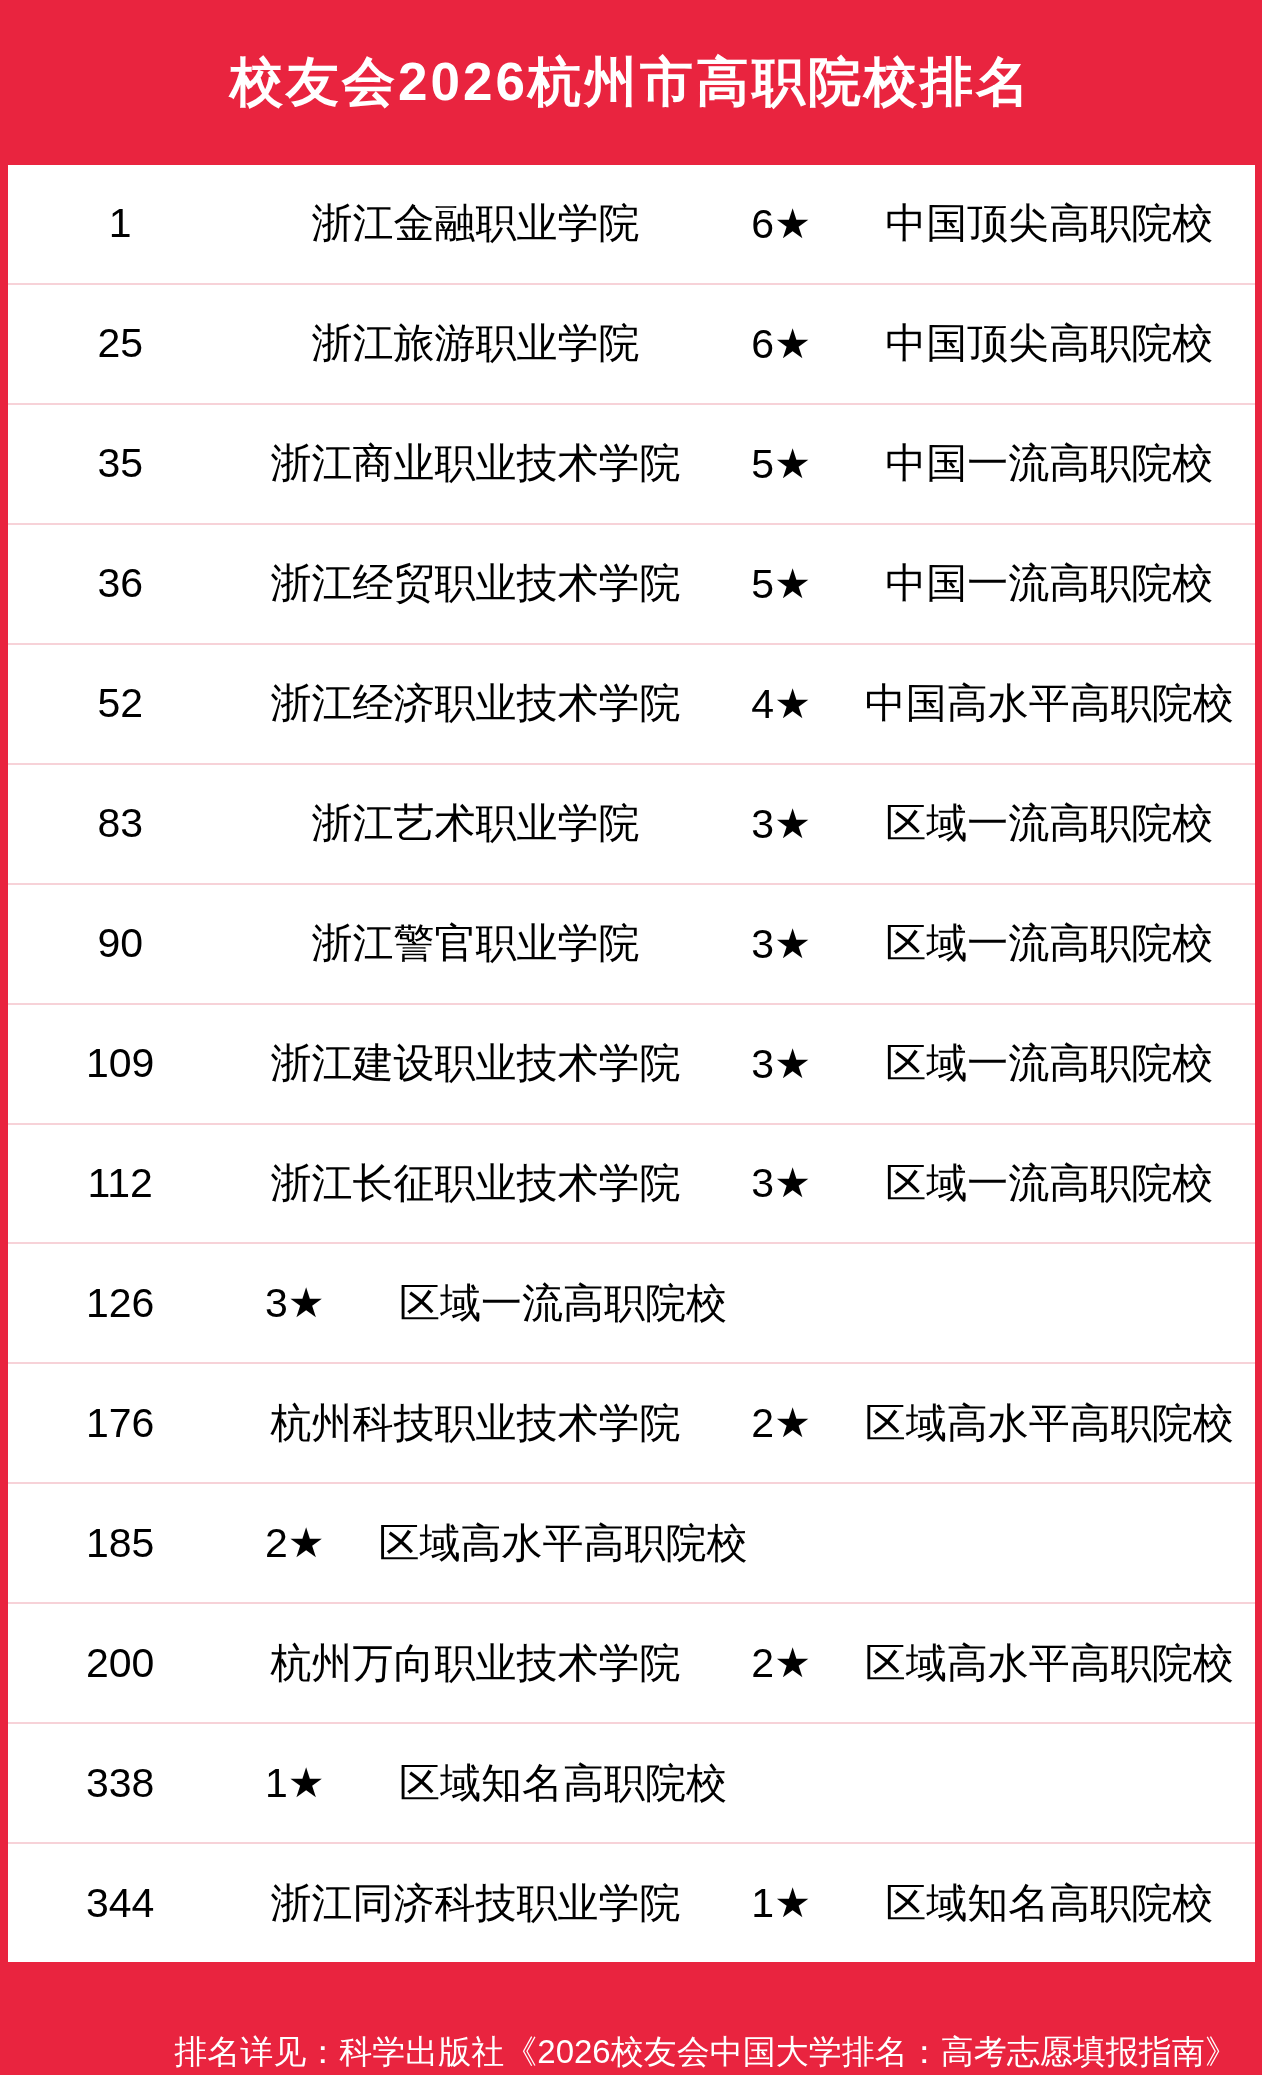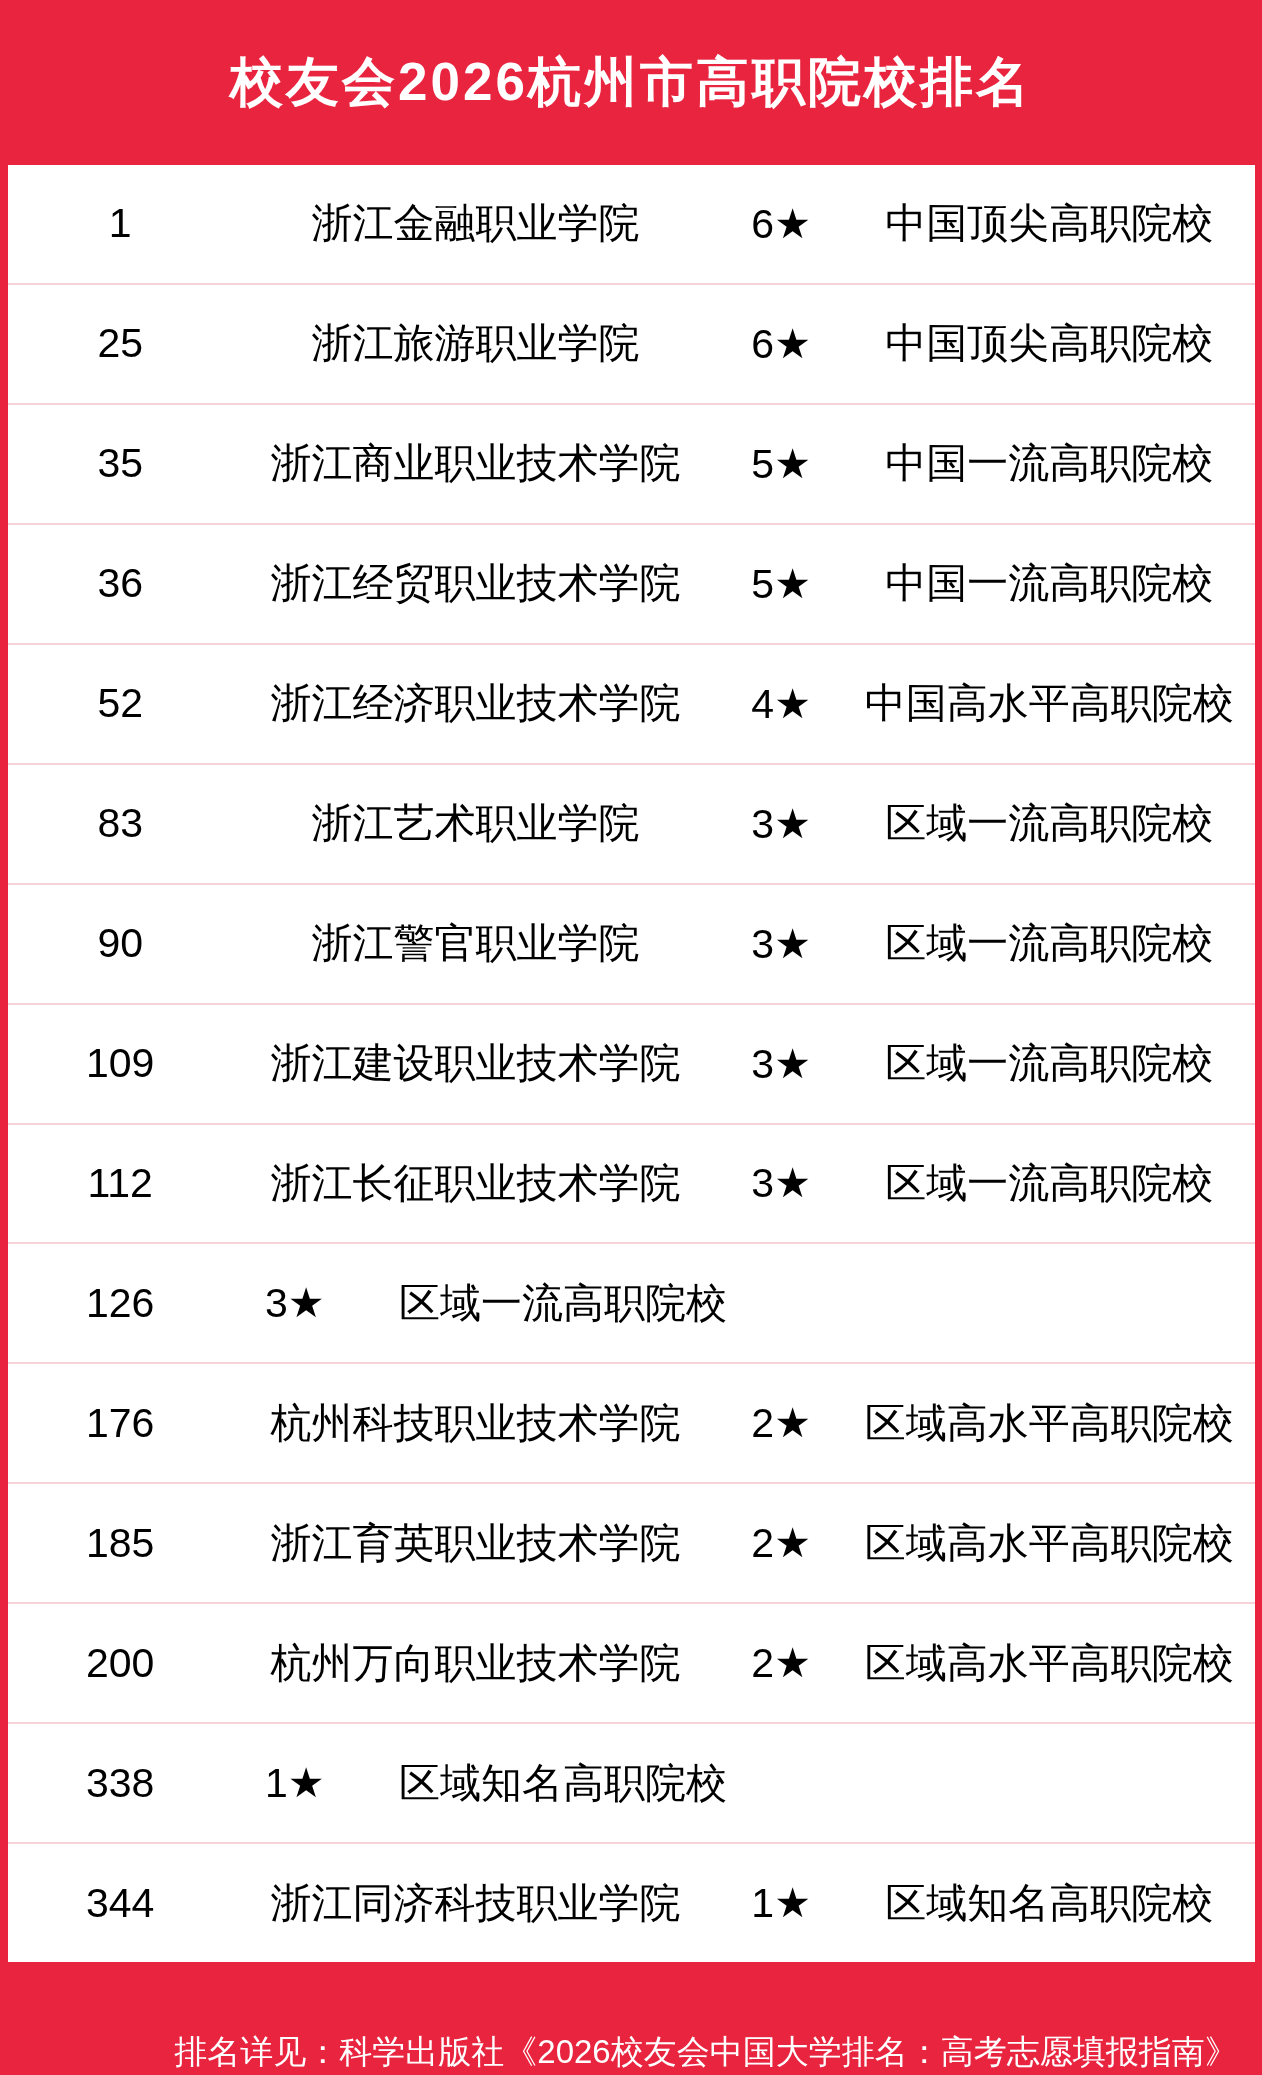--- a/index.html
+++ b/index.html
@@ -159,21 +159,20 @@
 
   <div class="row">
     <div class="cell col-rank">176</div>
     <div class="cell col-school">杭州科技职业技术学院</div>
     <div class="cell col-stars">2★</div>
     <div class="cell col-level">区域高水平高职院校</div>
   </div>
 
   <div class="row">
     <div class="cell col-rank">185</div>
-    <div class="cell col-school">浙江育英职业技术学院</div>
     <div class="cell col-stars">2★</div>
     <div class="cell col-level">区域高水平高职院校</div>
   </div>
 
   <div class="row">
     <div class="cell col-rank">200</div>
     <div class="cell col-school">杭州万向职业技术学院</div>
     <div class="cell col-stars">2★</div>
     <div class="cell col-level">区域高水平高职院校</div>
   </div>

